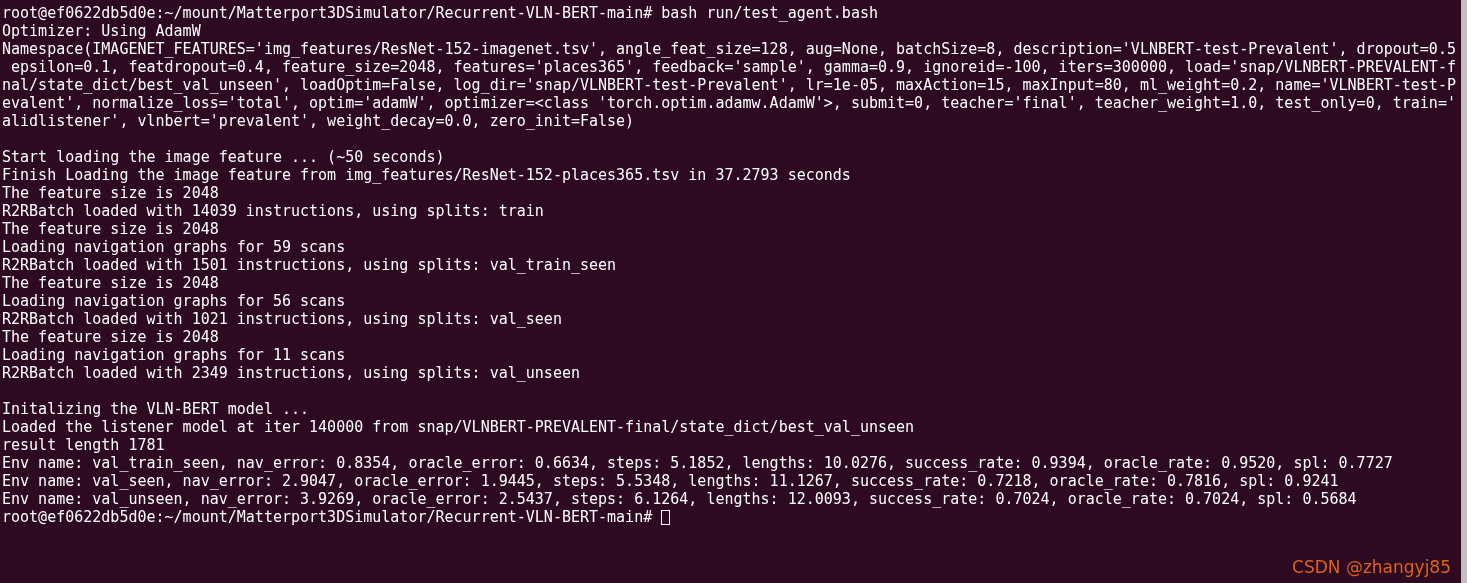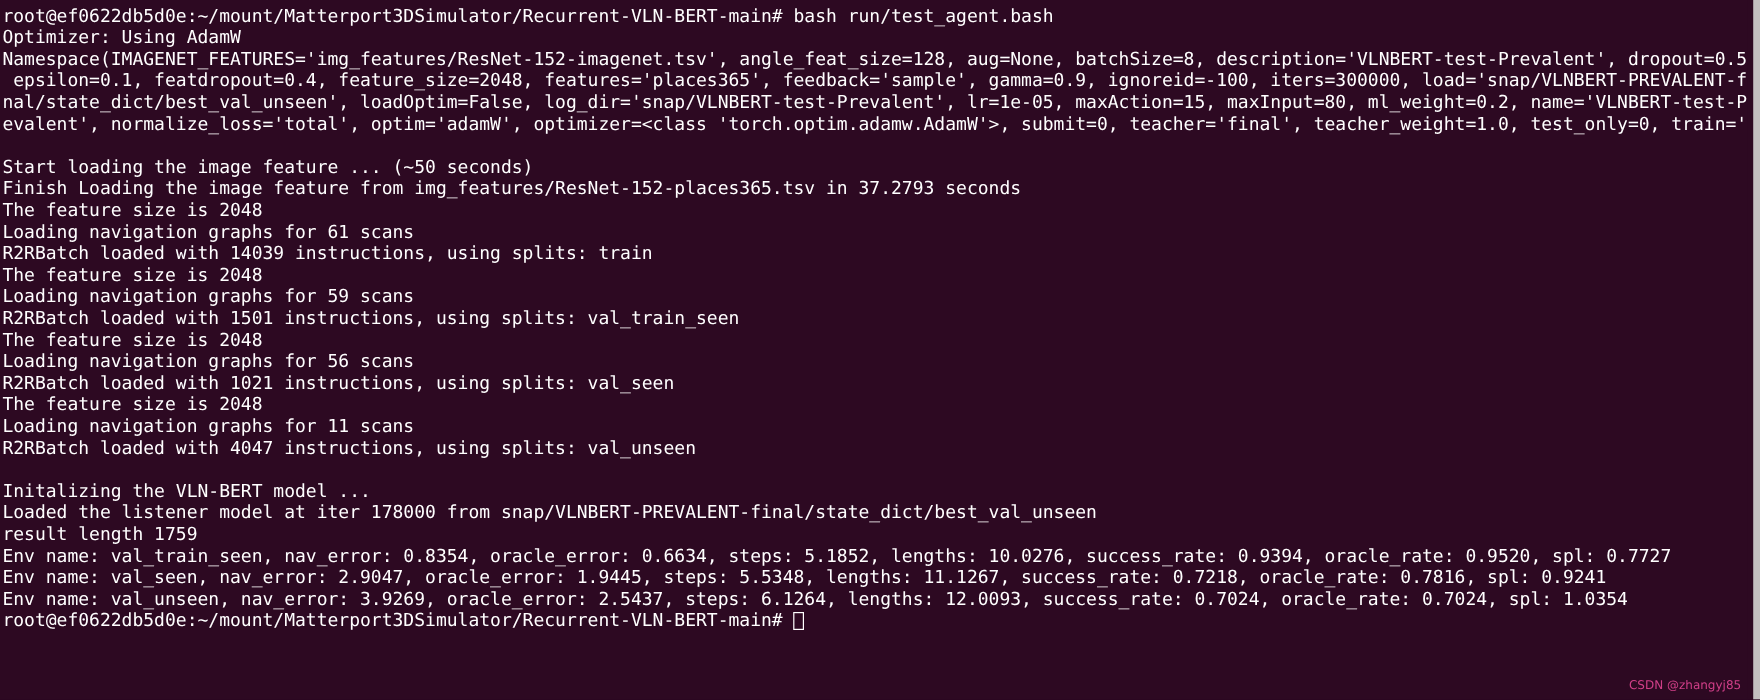--- a/index.html
+++ b/index.html
@@ -65,62 +65,62 @@
     height: 15px;
     border: 1px solid #ffffff;
     box-sizing: border-box;
     vertical-align: -3px;
     background: transparent;
   }
   #watermark {
     position: absolute;
     right: 16px;
     bottom: 6px;
-    color: #ec4899;
-    font-size: 10px;
+    color: #f97316;
+    font-size: 17px;
     font-family: "DejaVu Sans", "Liberation Sans", sans-serif;
     opacity: 0.85;
     white-space: pre;
     pointer-events: none;
   }
 </style>
 </head>
 <body>
 
 <div id="terminal">
 
   <div id="screen">
     <div class="line">root@ef0622db5d0e:~/mount/Matterport3DSimulator/Recurrent-VLN-BERT-main# bash run/test_agent.bash</div>
     <div class="line">Optimizer: Using AdamW</div>
     <div class="line">Namespace(IMAGENET_FEATURES='img_features/ResNet-152-imagenet.tsv', angle_feat_size=128, aug=None, batchSize=8, description='VLNBERT-test-Prevalent', dropout=0.5,</div>
     <div class="line"> epsilon=0.1, featdropout=0.4, feature_size=2048, features='places365', feedback='sample', gamma=0.9, ignoreid=-100, iters=300000, load='snap/VLNBERT-PREVALENT-fi</div>
     <div class="line">nal/state_dict/best_val_unseen', loadOptim=False, log_dir='snap/VLNBERT-test-Prevalent', lr=1e-05, maxAction=15, maxInput=80, ml_weight=0.2, name='VLNBERT-test-Pr</div>
     <div class="line">evalent', normalize_loss='total', optim='adamW', optimizer=&lt;class 'torch.optim.adamw.AdamW'&gt;, submit=0, teacher='final', teacher_weight=1.0, test_only=0, train='v</div>
+    <div class="line">alidlistener', vlnbert='prevalent', weight_decay=0.0, zero_init=False)</div>
     <div class="line blank"></div>
     <div class="line">Start loading the image feature ... (~50 seconds)</div>
     <div class="line">Finish Loading the image feature from img_features/ResNet-152-places365.tsv in 37.2793 seconds</div>
     <div class="line">The feature size is 2048</div>
-    <div class="line">Loading navigation graphs for 61 scans</div>
     <div class="line">R2RBatch loaded with 14039 instructions, using splits: train</div>
     <div class="line">The feature size is 2048</div>
     <div class="line">Loading navigation graphs for 59 scans</div>
     <div class="line">R2RBatch loaded with 1501 instructions, using splits: val_train_seen</div>
     <div class="line">The feature size is 2048</div>
     <div class="line">Loading navigation graphs for 56 scans</div>
     <div class="line">R2RBatch loaded with 1021 instructions, using splits: val_seen</div>
     <div class="line">The feature size is 2048</div>
     <div class="line">Loading navigation graphs for 11 scans</div>
-    <div class="line">R2RBatch loaded with 4047 instructions, using splits: val_unseen</div>
+    <div class="line">R2RBatch loaded with 2349 instructions, using splits: val_unseen</div>
     <div class="line blank"></div>
     <div class="line">Initalizing the VLN-BERT model ...</div>
-    <div class="line">Loaded the listener model at iter 178000 from snap/VLNBERT-PREVALENT-final/state_dict/best_val_unseen</div>
-    <div class="line">result length 1759</div>
+    <div class="line">Loaded the listener model at iter 140000 from snap/VLNBERT-PREVALENT-final/state_dict/best_val_unseen</div>
+    <div class="line">result length 1781</div>
     <div class="line">Env name: val_train_seen, nav_error: 0.8354, oracle_error: 0.6634, steps: 5.1852, lengths: 10.0276, success_rate: 0.9394, oracle_rate: 0.9520, spl: 0.7727</div>
     <div class="line">Env name: val_seen, nav_error: 2.9047, oracle_error: 1.9445, steps: 5.5348, lengths: 11.1267, success_rate: 0.7218, oracle_rate: 0.7816, spl: 0.9241</div>
-    <div class="line">Env name: val_unseen, nav_error: 3.9269, oracle_error: 2.5437, steps: 6.1264, lengths: 12.0093, success_rate: 0.7024, oracle_rate: 0.7024, spl: 1.0354</div>
+    <div class="line">Env name: val_unseen, nav_error: 3.9269, oracle_error: 2.5437, steps: 6.1264, lengths: 12.0093, success_rate: 0.7024, oracle_rate: 0.7024, spl: 0.5684</div>
     <div class="line"><span>root@ef0622db5d0e:~/mount/Matterport3DSimulator/Recurrent-VLN-BERT-main# </span><span id="cursor"></span></div>
   </div>
 
   <div id="scrollbar-track">
     <div id="scrollbar-thumb"></div>
   </div>
 
   <div id="watermark">CSDN @zhangyj85</div>
 
 </div>

